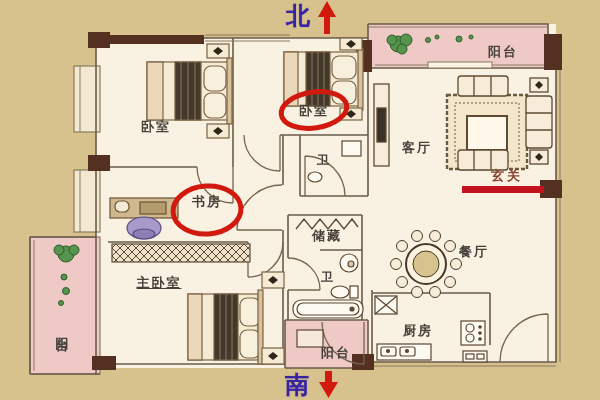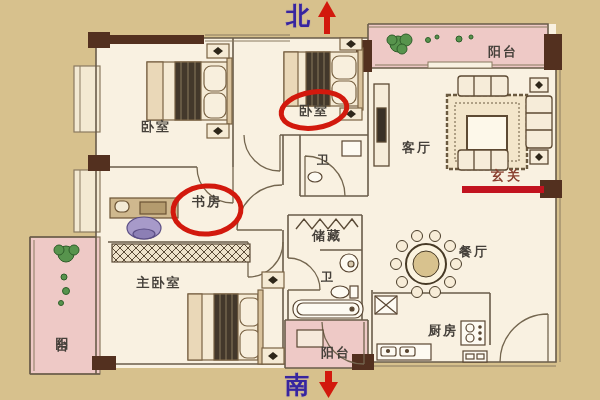--- a/index.html
+++ b/index.html
@@ -237,21 +237,21 @@
 <div class="compass" style="left:298px;top:16px;">北</div>
 <div class="compass" style="left:297px;top:385px;">南</div>
 
 <div class="lbl" style="left:156px;top:127px;">卧室</div>
 <div class="lbl" style="left:314px;top:111px;">卧室</div>
 <div class="lbl small" style="left:323px;top:160px;">卫</div>
 <div class="lbl" style="left:417px;top:148px;">客厅</div>
 <div class="lbl" style="left:503px;top:52px;">阳台</div>
 <div class="lbl entry" style="left:507px;top:176px;">玄关</div>
 <div class="lbl" style="left:207px;top:202px;font-family:Liberation Mono, monospace;">书房</div>
-<div class="lbl" style="left:159px;top:283px;">主卧室</div>
+<div class="lbl" style="left:159px;top:283px;text-decoration:underline;">主卧室</div>
 <div class="lbl vert" style="left:62px;top:327px;">阳台</div>
 <div class="lbl" style="left:327px;top:236px;font-family:Liberation Serif, serif;">储藏</div>
 <div class="lbl small" style="left:327px;top:277px;">卫</div>
 <div class="lbl" style="left:474px;top:252px;">餐厅</div>
-<div class="lbl" style="left:443px;top:331px;">厨房</div>
+<div class="lbl" style="left:418px;top:331px;">厨房</div>
 <div class="lbl" style="left:336px;top:353px;">阳台</div>
 
 </div>
 
 </body></html>

